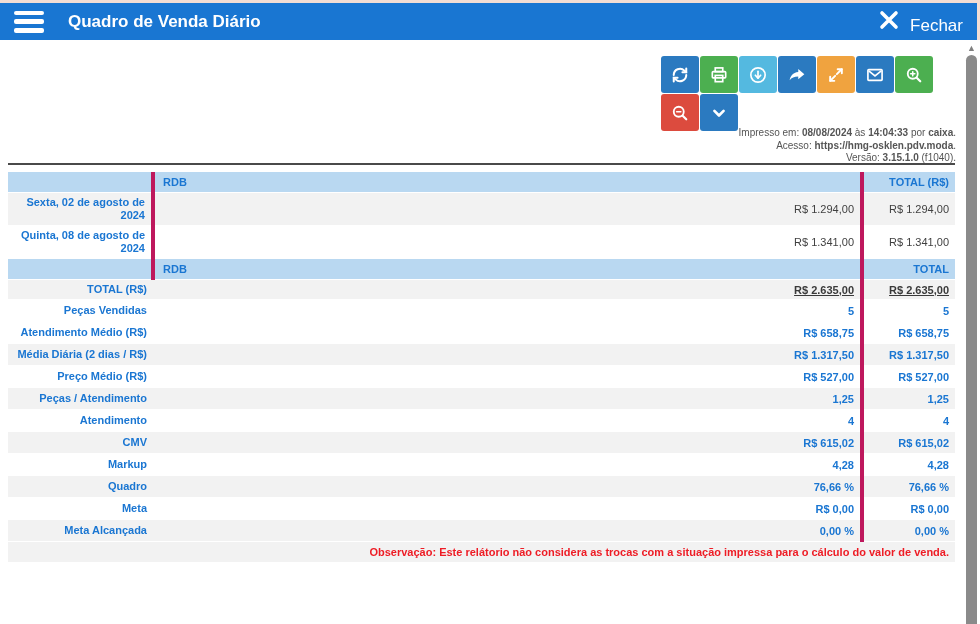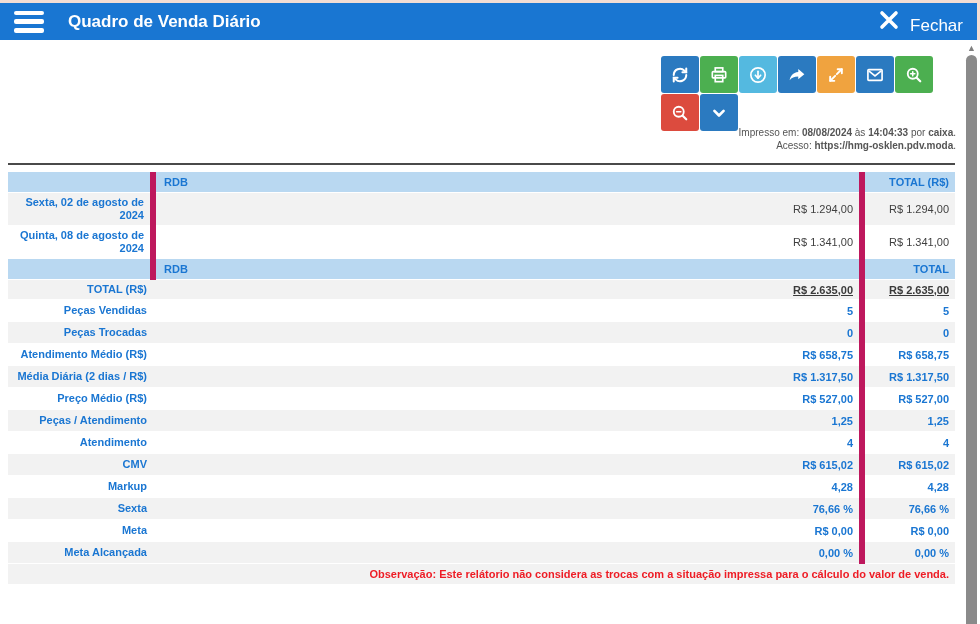--- a/index.html
+++ b/index.html
@@ -33,21 +33,21 @@
   .top-rule { position:absolute; left:8px; top:163px; width:947px; height:2px; background:#4a4a4a; }
 
   
   table.rpt { position:absolute; left:8px; top:172px; width:947px; border-collapse:collapse; table-layout:fixed; font-size:11px; }
   table.rpt td { padding:3px 6px; border-bottom:1px solid #fff; vertical-align:middle; }
   tr.head td { background:#b9d8f1; color:#1a76d2; font-weight:bold; padding-top:4px; padding-bottom:4px; }
   tr.head td.val { text-align:left; padding-left:8px; }
   tr.head td.tot { text-align:right; }
   td.lbl { color:#1a76d2; font-weight:bold; text-align:right; line-height:13px; }
   td.val, td.tot { text-align:right; }
-  td.sep { border-left:6px solid #be185d; }
+  td.sep { border-left:4px solid #be185d; }
   tr.shade td { background:#f2f2f2; }
   tr.datarow td.val, tr.datarow td.tot { color:#3f3f3f;margin-top:16px; }
   tr.totalrow td.val, tr.totalrow td.tot { color:#3a3a3a; font-weight:bold; text-decoration:underline; }
   tr.metric td.val, tr.metric td.tot { color:#1a76d2; font-weight:bold; padding-top:4px; padding-bottom:4px; }
   tr.metric td.lbl { padding-top:4px; padding-bottom:4px; }
   tr.section td { background:#b9d8f1; color:#1a76d2; font-weight:bold; text-align:center; padding-top:4px; padding-bottom:4px; }
   tr.obs td { background:#f2f2f2; color:#ee1c25; font-weight:bold; text-align:right; padding-top:4px; padding-bottom:4px; }
 
   
   .scrollbar { position:absolute; right:2px; top:42px; bottom:0; width:13px; background:#fff; }
@@ -156,20 +156,21 @@
           <svg width="20" height="20" viewBox="0 0 24 24" fill="none" stroke="#fff" stroke-width="3.2" stroke-linecap="round" stroke-linejoin="round">
             <path d="M6.5 9.5L12 15l5.5-5.5"></path>
           </svg>
         </span>
     </button>
   </div>
 
   <div class="print-info" id="print-lines">
       <div><span>Impresso em: </span><span style="font-weight: bold;">08/08/2024</span><span> às </span><span style="font-weight: bold;">14:04:33</span><span> por </span><span style="font-weight: bold;">caixa</span><span>.</span></div>
       <div><span>Acesso: </span><span style="font-weight: bold; text-align: center;">https://hmg-osklen.pdv.moda</span><span>.</span></div>
+      <div><span>Versão: </span><span style="font-weight: bold;">3.15.1.0</span><span> (f1040).</span></div>
     </div>
 
   <div class="top-rule"></div>
 
   <table class="rpt">
     <colgroup>
         <col style="width:145px">
         <col>
         <col style="width:93px">
       </colgroup>
@@ -197,25 +198,20 @@
         <tr class="totalrow shade">
           <td class="lbl">TOTAL (R$)</td>
           <td class="val">R$ 2.635,00</td>
           <td class="tot sep">R$ 2.635,00</td>
         </tr>
         <tr class="metric">
           <td class="lbl">Peças Vendidas</td>
           <td class="val">5</td>
           <td class="tot sep">5</td>
         </tr>
-        <tr class="metric shade">
-          <td class="lbl">Peças Trocadas</td>
-          <td class="val">0</td>
-          <td class="tot sep">0</td>
-        </tr>
         <tr class="metric">
           <td class="lbl">Atendimento Médio (R$)</td>
           <td class="val">R$ 658,75</td>
           <td class="tot sep">R$ 658,75</td>
         </tr>
         <tr class="metric shade">
           <td class="lbl">Média Diária (2 dias / R$)</td>
           <td class="val">R$ 1.317,50</td>
           <td class="tot sep">R$ 1.317,50</td>
         </tr>
@@ -238,21 +234,21 @@
           <td class="lbl">CMV</td>
           <td class="val">R$ 615,02</td>
           <td class="tot sep">R$ 615,02</td>
         </tr>
         <tr class="metric">
           <td class="lbl">Markup</td>
           <td class="val">4,28</td>
           <td class="tot sep">4,28</td>
         </tr>
         <tr class="metric shade">
-          <td class="lbl">Sexta</td>
+          <td class="lbl">Quadro</td>
           <td class="val">76,66 %</td>
           <td class="tot sep">76,66 %</td>
         </tr>
         <tr class="metric">
           <td class="lbl">Meta</td>
           <td class="val">R$ 0,00</td>
           <td class="tot sep">R$ 0,00</td>
         </tr>
         <tr class="metric shade">
           <td class="lbl">Meta Alcançada</td>

